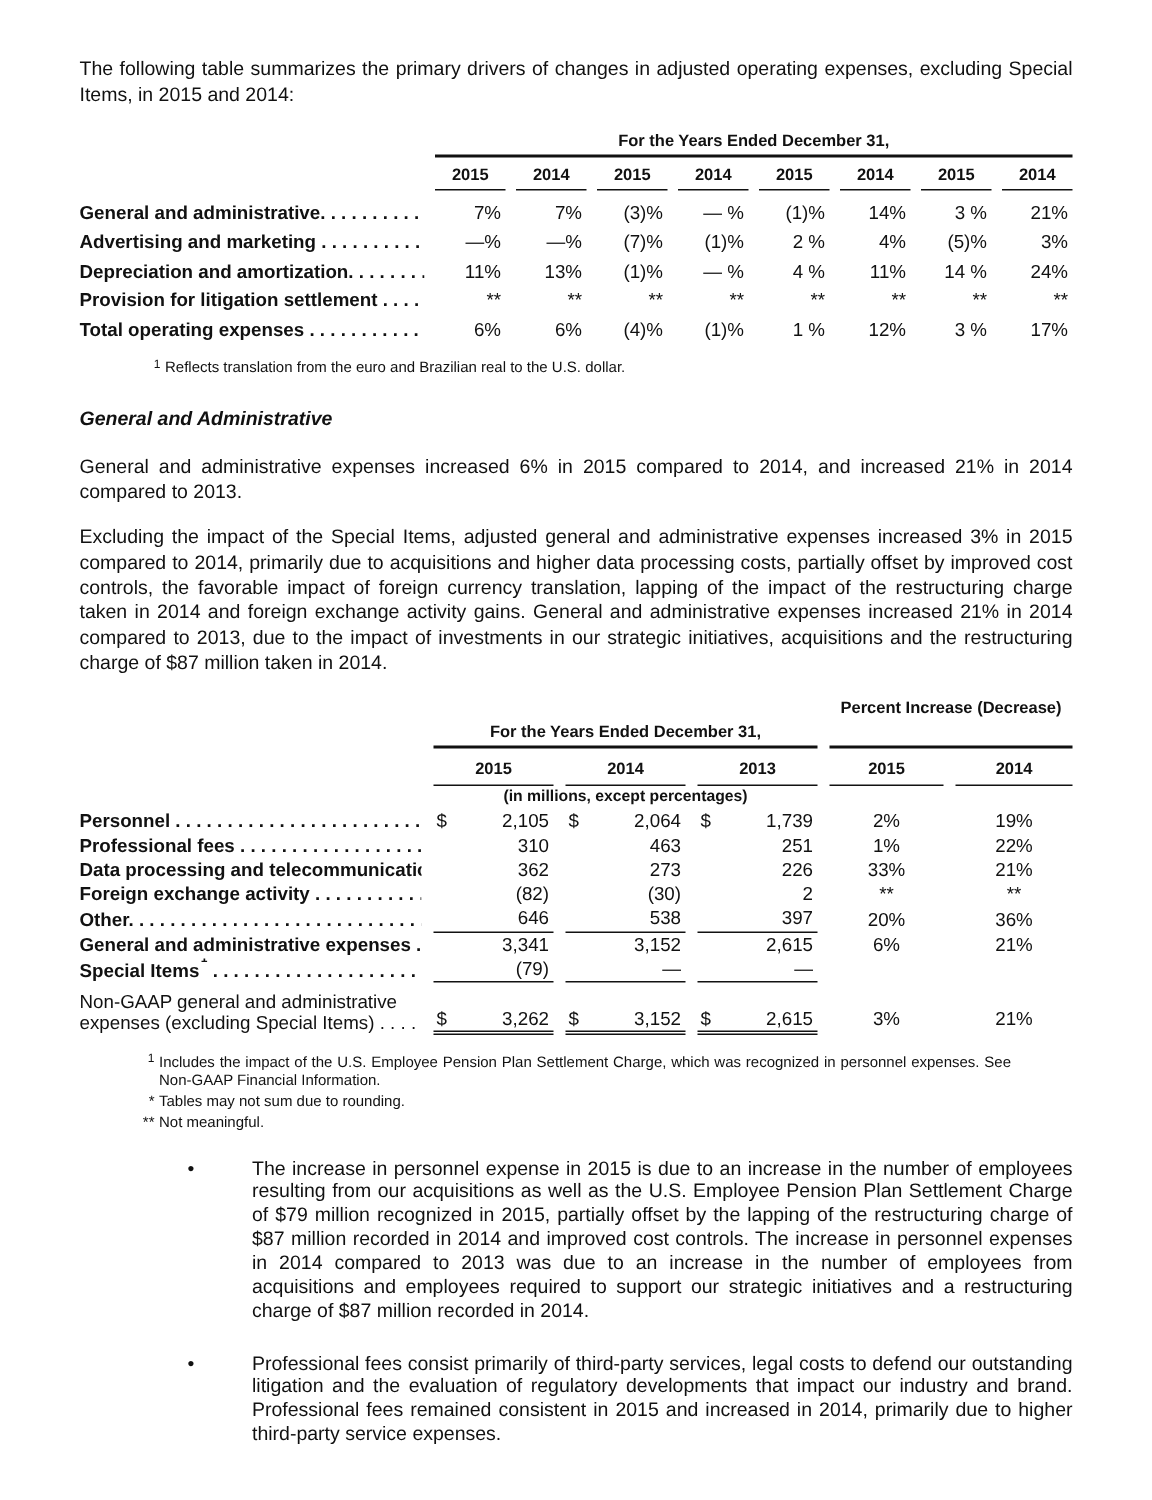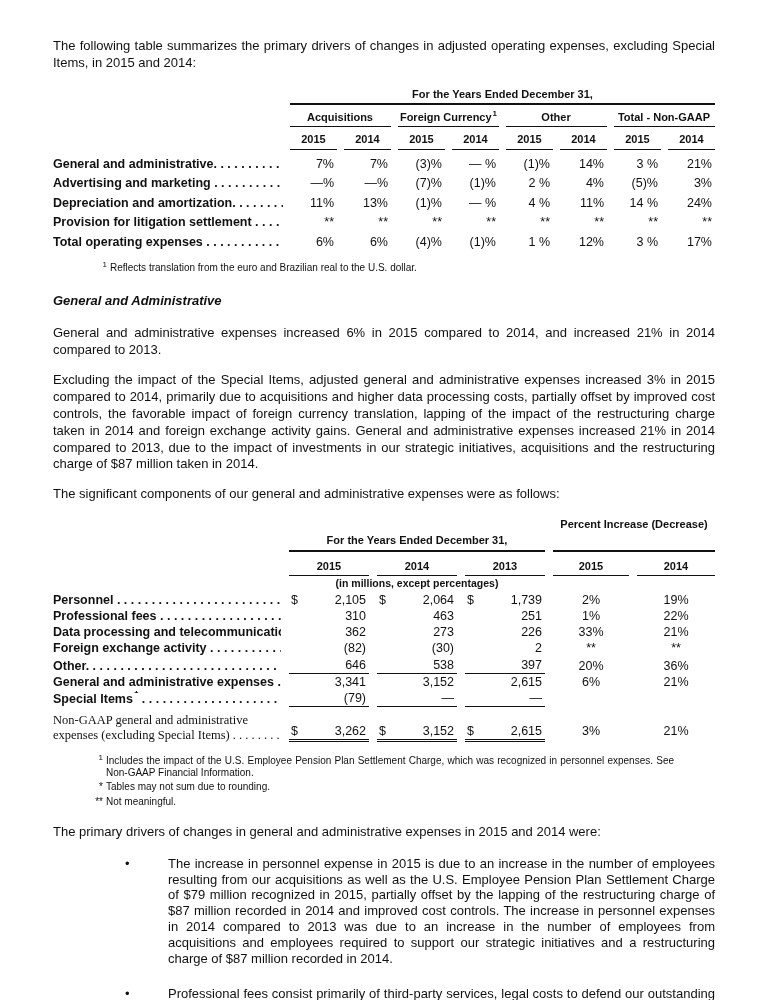--- a/index.html
+++ b/index.html
@@ -36,21 +36,21 @@
   .t2 .yhead { border-bottom:1.5px solid #111; padding:7px 0 2px; }
   .t2 .units { grid-column:2 / 5; text-align:center; font-weight:bold; font-size:10.5px; padding-top:1px; }
   .t2 .t2row.data { min-height:15.5px; font-size:12.5px; }
   .money { display:flex; justify-content:flex-end; font-size:12.5px; padding:0 3px 0 2px; }
   .money .cur { margin-right:auto; }
   .pct { text-align:center; font-size:12.5px; }
   .u1 { border-bottom:1.5px solid #111; }
   .u2 { border-bottom:3px double #111; }
   .gaprow { margin-top:6px; }
   .twolines { line-height:1.15; align-self:end; }
-  .twolines .l { display:flex; overflow:hidden; white-space:nowrap; font-size:12.5px;font-family:Liberation Serif, serif; }
+  .twolines .l { display:flex; overflow:hidden; white-space:nowrap; font-size:12.5px; }
 
   
   .fnblock { font-size:10px; line-height:1.22; }
   .fn { display:flex; }
   .fn .mark { width:17px; text-align:right; padding-right:3px; flex:none; }
   .fn .mark.s { font-size:8px; position:relative; top:-2px; }
   .fn .txt { flex:1; text-align:justify; }
 
   
   .bullet { display:flex; line-height:1.22; }
@@ -62,27 +62,20 @@
 <body>
 
 <div class="page">
 
   <p class="body">The following table summarizes the primary drivers of changes in adjusted operating expenses, excluding Special Items, in 2015 and 2014:</p>
 
   <div class="t1" style="margin-top:15px;">
     <div class="t1row">
       <div></div>
       <div class="thead spanner">For the Years Ended December 31,</div>
-    </div>
-    <div class="t1row">
-      <div></div>
-      <div class="thead ghead"><span>Acquisitions</span><sup></sup></div>
-      <div class="thead ghead"><span>Foreign Currency</span><sup>1</sup></div>
-      <div class="thead ghead"><span>Other</span><sup></sup></div>
-      <div class="thead ghead"><span>Total - Non-GAAP</span><sup></sup></div>
     </div>
     <div class="t1row">
       <div></div>
       <div class="thead yhead">2015</div>
       <div class="thead yhead">2014</div>
       <div class="thead yhead">2015</div>
       <div class="thead yhead">2014</div>
       <div class="thead yhead">2015</div>
       <div class="thead yhead">2014</div>
       <div class="thead yhead">2015</div>
@@ -164,21 +157,20 @@
   <div class="fnblock" style="margin-top:12px; margin-left:40px;">
     <div class="fn">
       <span class="mark s">1</span>
       <div class="txt">Reflects translation from the euro and Brazilian real to the U.S. dollar.</div>
     </div>
   </div>
 
   <p class="hdg" style="margin-top:19px;">General and Administrative</p>
   <p class="body" style="margin-top:15px;">General and administrative expenses increased 6% in 2015 compared to 2014, and increased 21% in 2014 compared to 2013.</p>
   <p class="body" style="margin-top:13px;">Excluding the impact of the Special Items, adjusted general and administrative expenses increased 3% in 2015 compared to 2014, primarily due to acquisitions and higher data processing costs, partially offset by improved cost controls, the favorable impact of foreign currency translation, lapping of the impact of the restructuring charge taken in 2014 and foreign exchange activity gains.  General and administrative expenses increased 21% in 2014 compared to 2013, due to the impact of investments in our strategic initiatives, acquisitions and the restructuring charge of $87 million taken in 2014.</p>
-  <p class="body" style="margin-top:13px;">The significant components of our general and administrative expenses were as follows:</p>
 
   <div class="t2" style="margin-top:14px;">
     <div class="t2row">
       <div></div>
       <div class="thead spanY">For the Years Ended December 31,</div>
       <div class="thead spanP">Percent Increase (Decrease)</div>
     </div>
     <div class="t2row">
       <div></div>
       <div class="thead yhead">2015</div>
@@ -347,21 +339,20 @@
     <div class="fn" style="margin-top:2px;">
       <span class="mark">*</span>
       <div class="txt">Tables may not sum due to rounding.</div>
     </div>
     <div class="fn" style="margin-top:2px;">
       <span class="mark">**</span>
       <div class="txt">Not meaningful.</div>
     </div>
   </div>
 
-  <p class="body" style="margin-top:16px;">The primary drivers of changes in general and administrative expenses in 2015 and 2014 were:</p>
 
   <div class="bullet" style="margin-top:15px;">
     <span class="bmark">•</span>
     <div class="btext">The increase in personnel expense in 2015 is due to an increase in the number of employees resulting from our acquisitions as well as the U.S. Employee Pension Plan Settlement Charge of $79 million recognized in 2015, partially offset by the lapping of the restructuring charge of $87 million recorded in 2014 and improved cost controls.  The increase in personnel expenses in 2014 compared to 2013 was due to an increase in the number of employees from acquisitions and employees required to support our strategic initiatives and a restructuring charge of $87 million recorded in 2014.</div>
   </div>
   <div class="bullet" style="margin-top:19px;">
     <span class="bmark">•</span>
     <div class="btext">Professional fees consist primarily of third-party services, legal costs to defend our outstanding litigation and the evaluation of regulatory developments that impact our industry and brand.  Professional fees remained consistent in 2015 and increased in 2014, primarily due to higher third-party service expenses.</div>
   </div>
 

